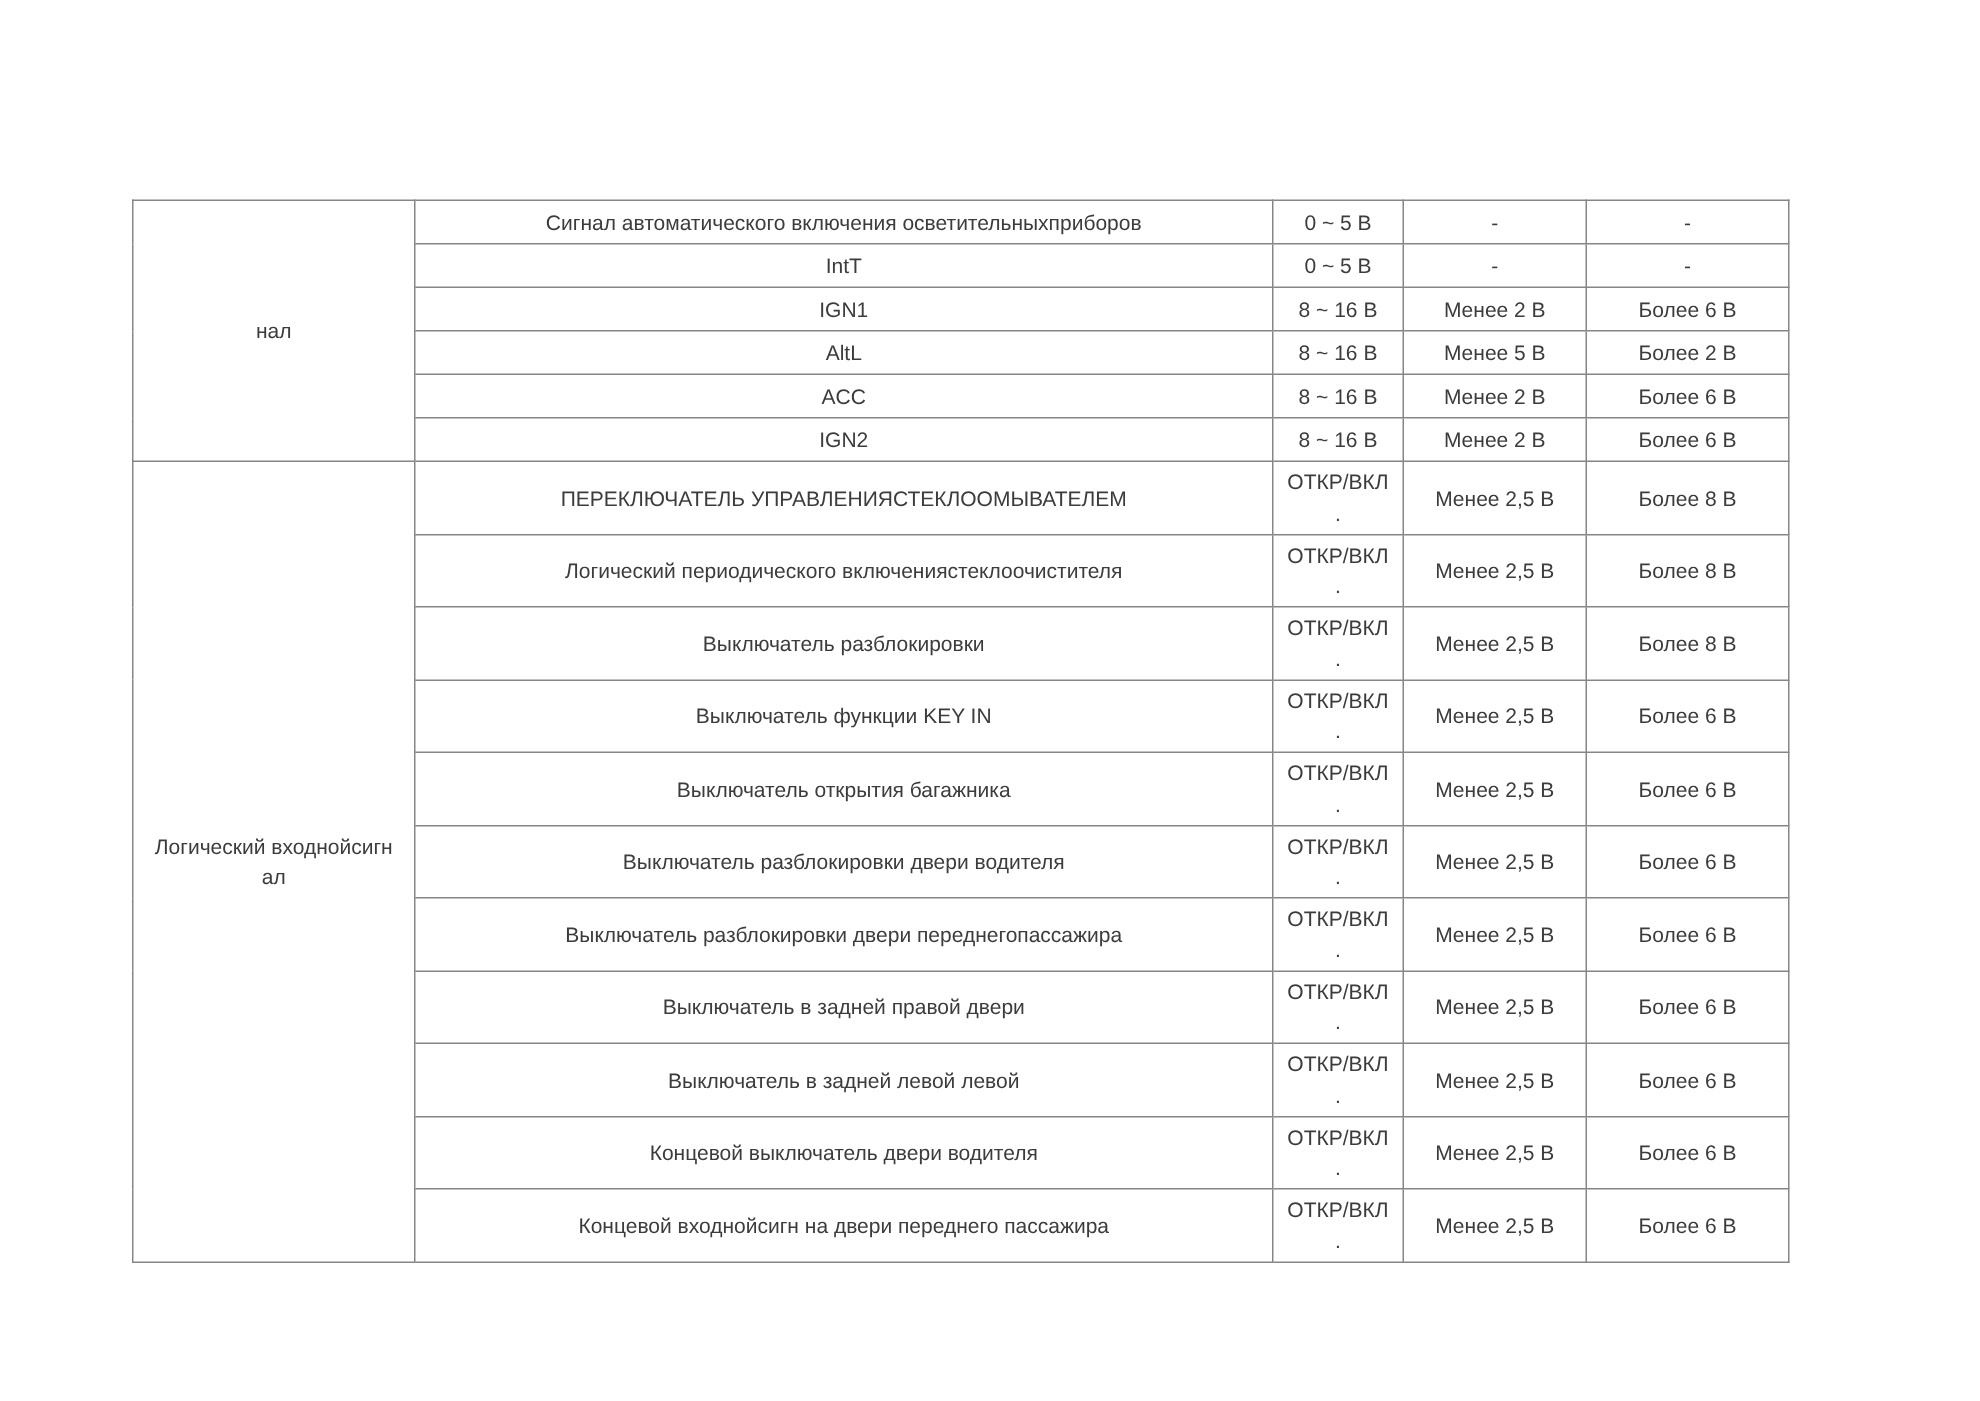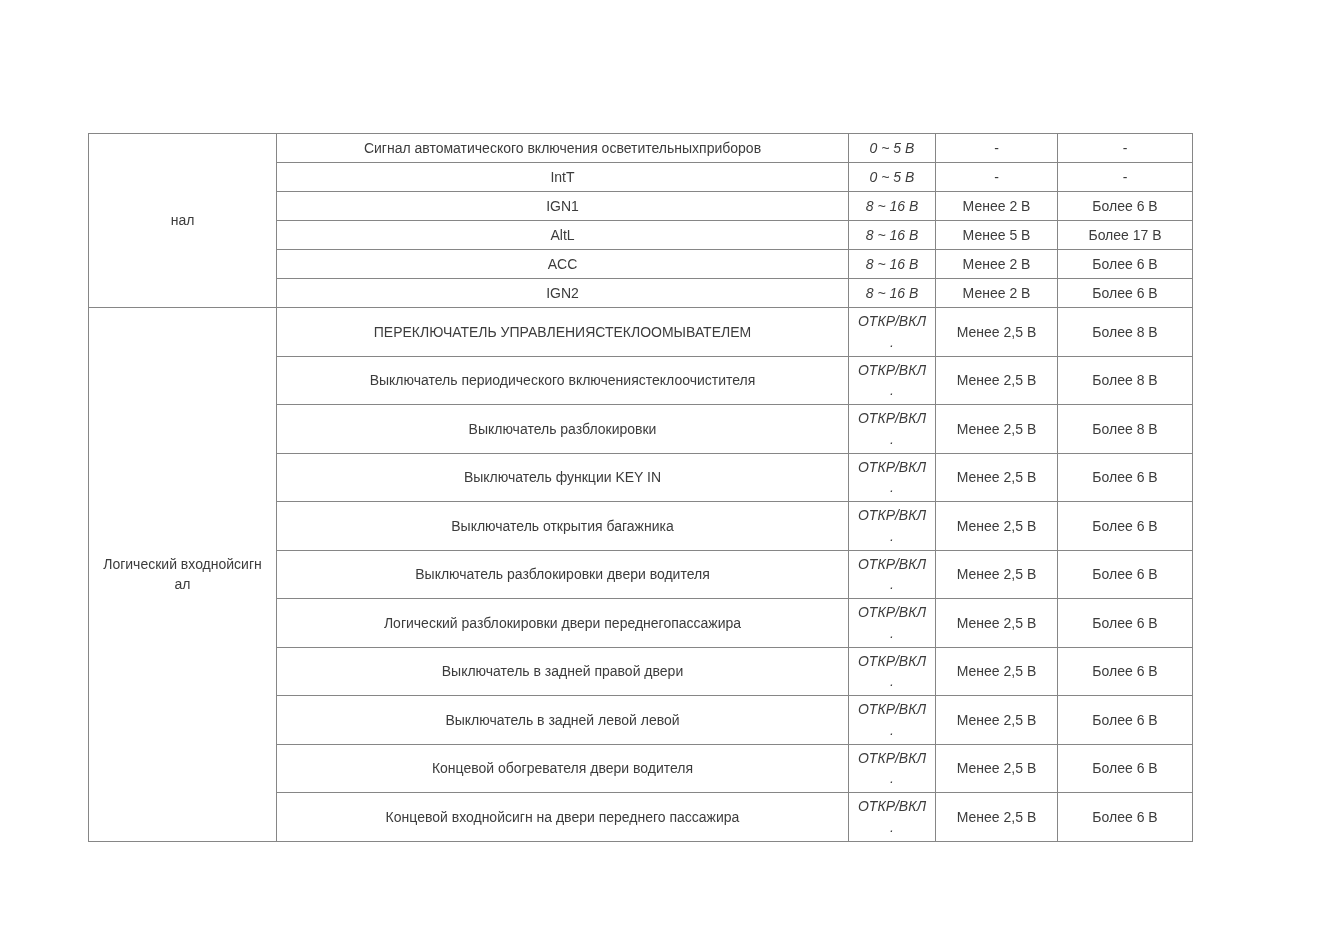--- a/index.html
+++ b/index.html
@@ -43,21 +43,21 @@
   col.c5 { width: 135px; }
   tr.r-short { height: 29px; }
   tr.r-tall  { height: 48.5px; }
   td.group-label-mid { vertical-align: middle; }
   td.group-label-top {
     vertical-align: top;
     padding-top: 3px;
     white-space: pre-line;
     line-height: 1.55;
   }
-  td.range-cell { white-space: pre-line; line-height: 1.6; font-style: italic; }
+  td.range-cell { white-space: pre-line; line-height: 1.6; }
 </style>
 </head>
 <body>
 
 <div class="page">
   <table class="spec">
     <colgroup>
       <col class="c1">
         <col class="c2">
         <col class="c3">
@@ -82,21 +82,21 @@
       <tr class="r-short">
         <td>IGN1</td>
         <td class="range-cell">8 ~ 16 В</td>
         <td>Менее 2 В</td>
         <td>Более 6 В</td>
       </tr>
       <tr class="r-short">
         <td>AltL</td>
         <td class="range-cell">8 ~ 16 В</td>
         <td>Менее 5 В</td>
-        <td>Более 17 В</td>
+        <td>Более 2 В</td>
       </tr>
       <tr class="r-short">
         <td>ACC</td>
         <td class="range-cell">8 ~ 16 В</td>
         <td>Менее 2 В</td>
         <td>Более 6 В</td>
       </tr>
       <tr class="r-short">
         <td>IGN2</td>
         <td class="range-cell">8 ~ 16 В</td>
@@ -107,21 +107,21 @@
       <tr class="r-tall">
         <td class="group-label-top" rowspan="11">Логический входнойсигн
 ал</td>
         <td>ПЕРЕКЛЮЧАТЕЛЬ УПРАВЛЕНИЯСТЕКЛООМЫВАТЕЛЕМ</td>
         <td class="range-cell">ОТКР/ВКЛ
 .</td>
         <td>Менее 2,5 В</td>
         <td>Более 8 В</td>
       </tr>
       <tr class="r-tall">
-        <td>Выключатель периодического включениястеклоочистителя</td>
+        <td>Логический периодического включениястеклоочистителя</td>
         <td class="range-cell">ОТКР/ВКЛ
 .</td>
         <td>Менее 2,5 В</td>
         <td>Более 8 В</td>
       </tr>
       <tr class="r-tall">
         <td>Выключатель разблокировки</td>
         <td class="range-cell">ОТКР/ВКЛ
 .</td>
         <td>Менее 2,5 В</td>
@@ -142,42 +142,42 @@
         <td>Более 6 В</td>
       </tr>
       <tr class="r-tall">
         <td>Выключатель разблокировки двери водителя</td>
         <td class="range-cell">ОТКР/ВКЛ
 .</td>
         <td>Менее 2,5 В</td>
         <td>Более 6 В</td>
       </tr>
       <tr class="r-tall">
-        <td>Логический разблокировки двери переднегопассажира</td>
+        <td>Выключатель разблокировки двери переднегопассажира</td>
         <td class="range-cell">ОТКР/ВКЛ
 .</td>
         <td>Менее 2,5 В</td>
         <td>Более 6 В</td>
       </tr>
       <tr class="r-tall">
         <td>Выключатель в задней правой двери</td>
         <td class="range-cell">ОТКР/ВКЛ
 .</td>
         <td>Менее 2,5 В</td>
         <td>Более 6 В</td>
       </tr>
       <tr class="r-tall">
         <td>Выключатель в задней левой левой</td>
         <td class="range-cell">ОТКР/ВКЛ
 .</td>
         <td>Менее 2,5 В</td>
         <td>Более 6 В</td>
       </tr>
       <tr class="r-tall">
-        <td>Концевой обогревателя двери водителя</td>
+        <td>Концевой выключатель двери водителя</td>
         <td class="range-cell">ОТКР/ВКЛ
 .</td>
         <td>Менее 2,5 В</td>
         <td>Более 6 В</td>
       </tr>
       <tr class="r-tall">
         <td>Концевой входнойсигн на двери переднего пассажира</td>
         <td class="range-cell">ОТКР/ВКЛ
 .</td>
         <td>Менее 2,5 В</td>

